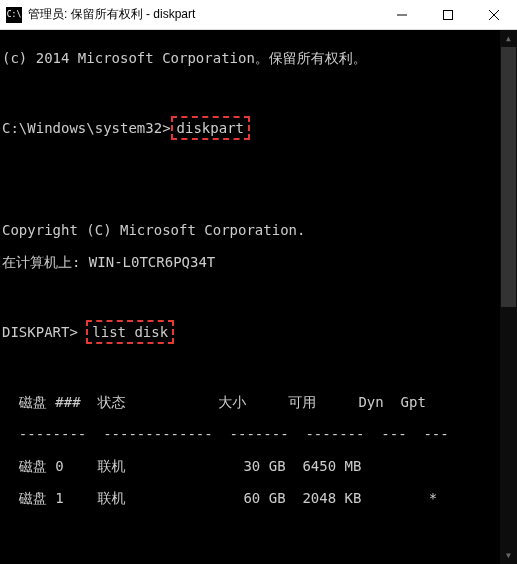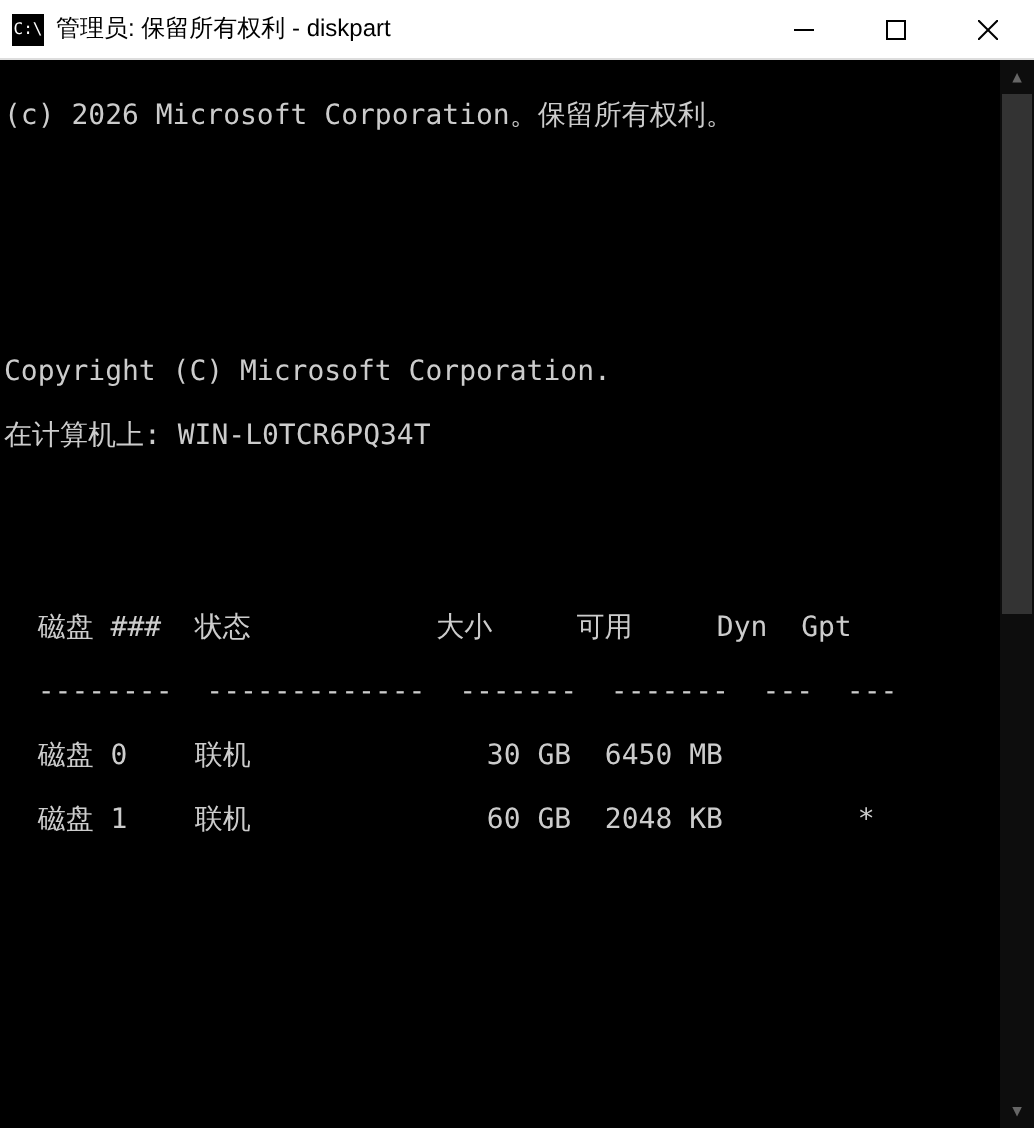--- a/index.html
+++ b/index.html
@@ -123,27 +123,29 @@
     <div class="win-btn">
       <svg viewBox="0 0 10 10">
           <line x1="0" y1="0" x2="10" y2="10" stroke="#000" stroke-width="1"></line>
           <line x1="10" y1="0" x2="0" y2="10" stroke="#000" stroke-width="1"></line>
         </svg>
     </div>
   </div>
 </div>
 
 <div class="terminal">
-<div class="line">(c) 2026 Microsoft Corporation。保留所有权利。</div>
+<div class="line">(c) 2014 Microsoft Corporation。保留所有权利。</div>
 <div class="line"> </div>
+<div class="line"><span>C:\Windows\system32&gt;</span><span class="hl">diskpart</span></div>
 <div class="line"> </div>
 <div class="line"> </div>
 <div class="line">Copyright (C) Microsoft Corporation.</div>
 <div class="line">在计算机上: WIN-L0TCR6PQ34T</div>
 <div class="line"> </div>
+<div class="line"><span>DISKPART&gt; </span><span class="hl">list disk</span></div>
 <div class="line"> </div>
 <div class="line">  磁盘 ###  状态           大小     可用     Dyn  Gpt</div>
 <div class="line">  --------  -------------  -------  -------  ---  ---</div>
 <div class="line">  磁盘 0    联机              30 GB  6450 MB</div>
 <div class="line">  磁盘 1    联机              60 GB  2048 KB        *</div>
 
 
 
 
 

